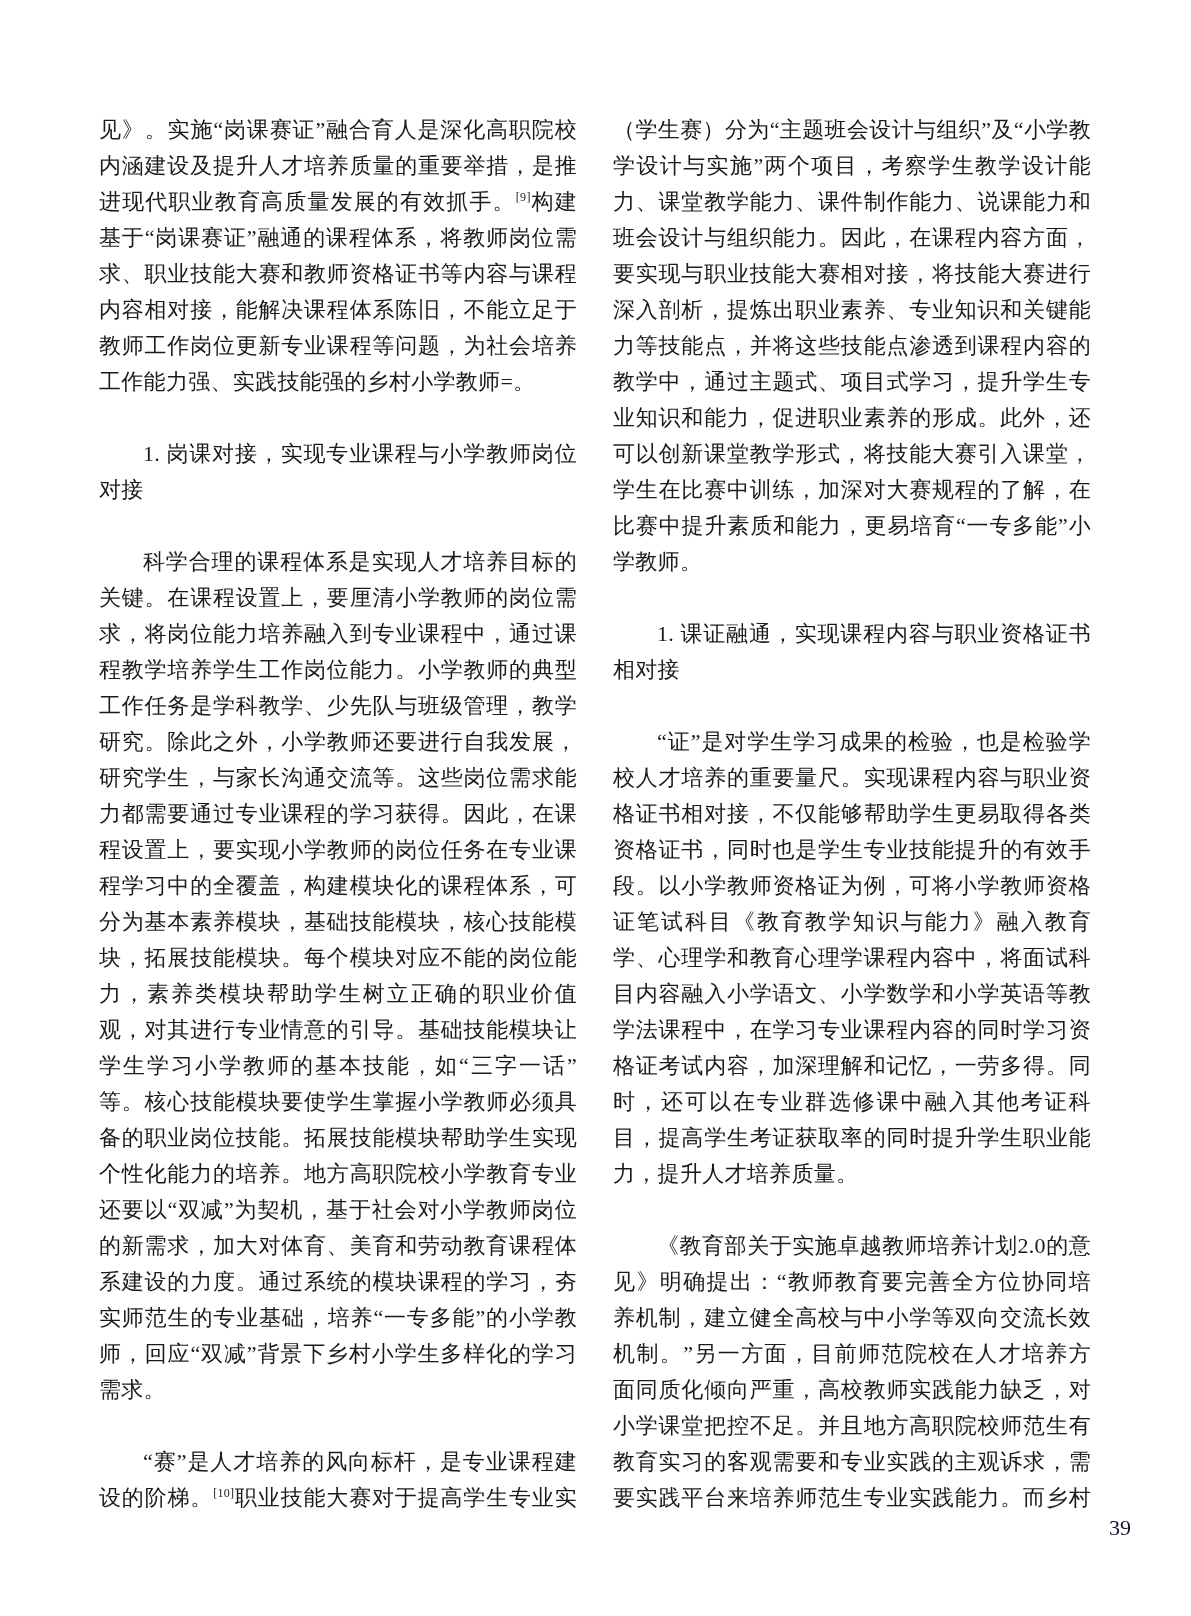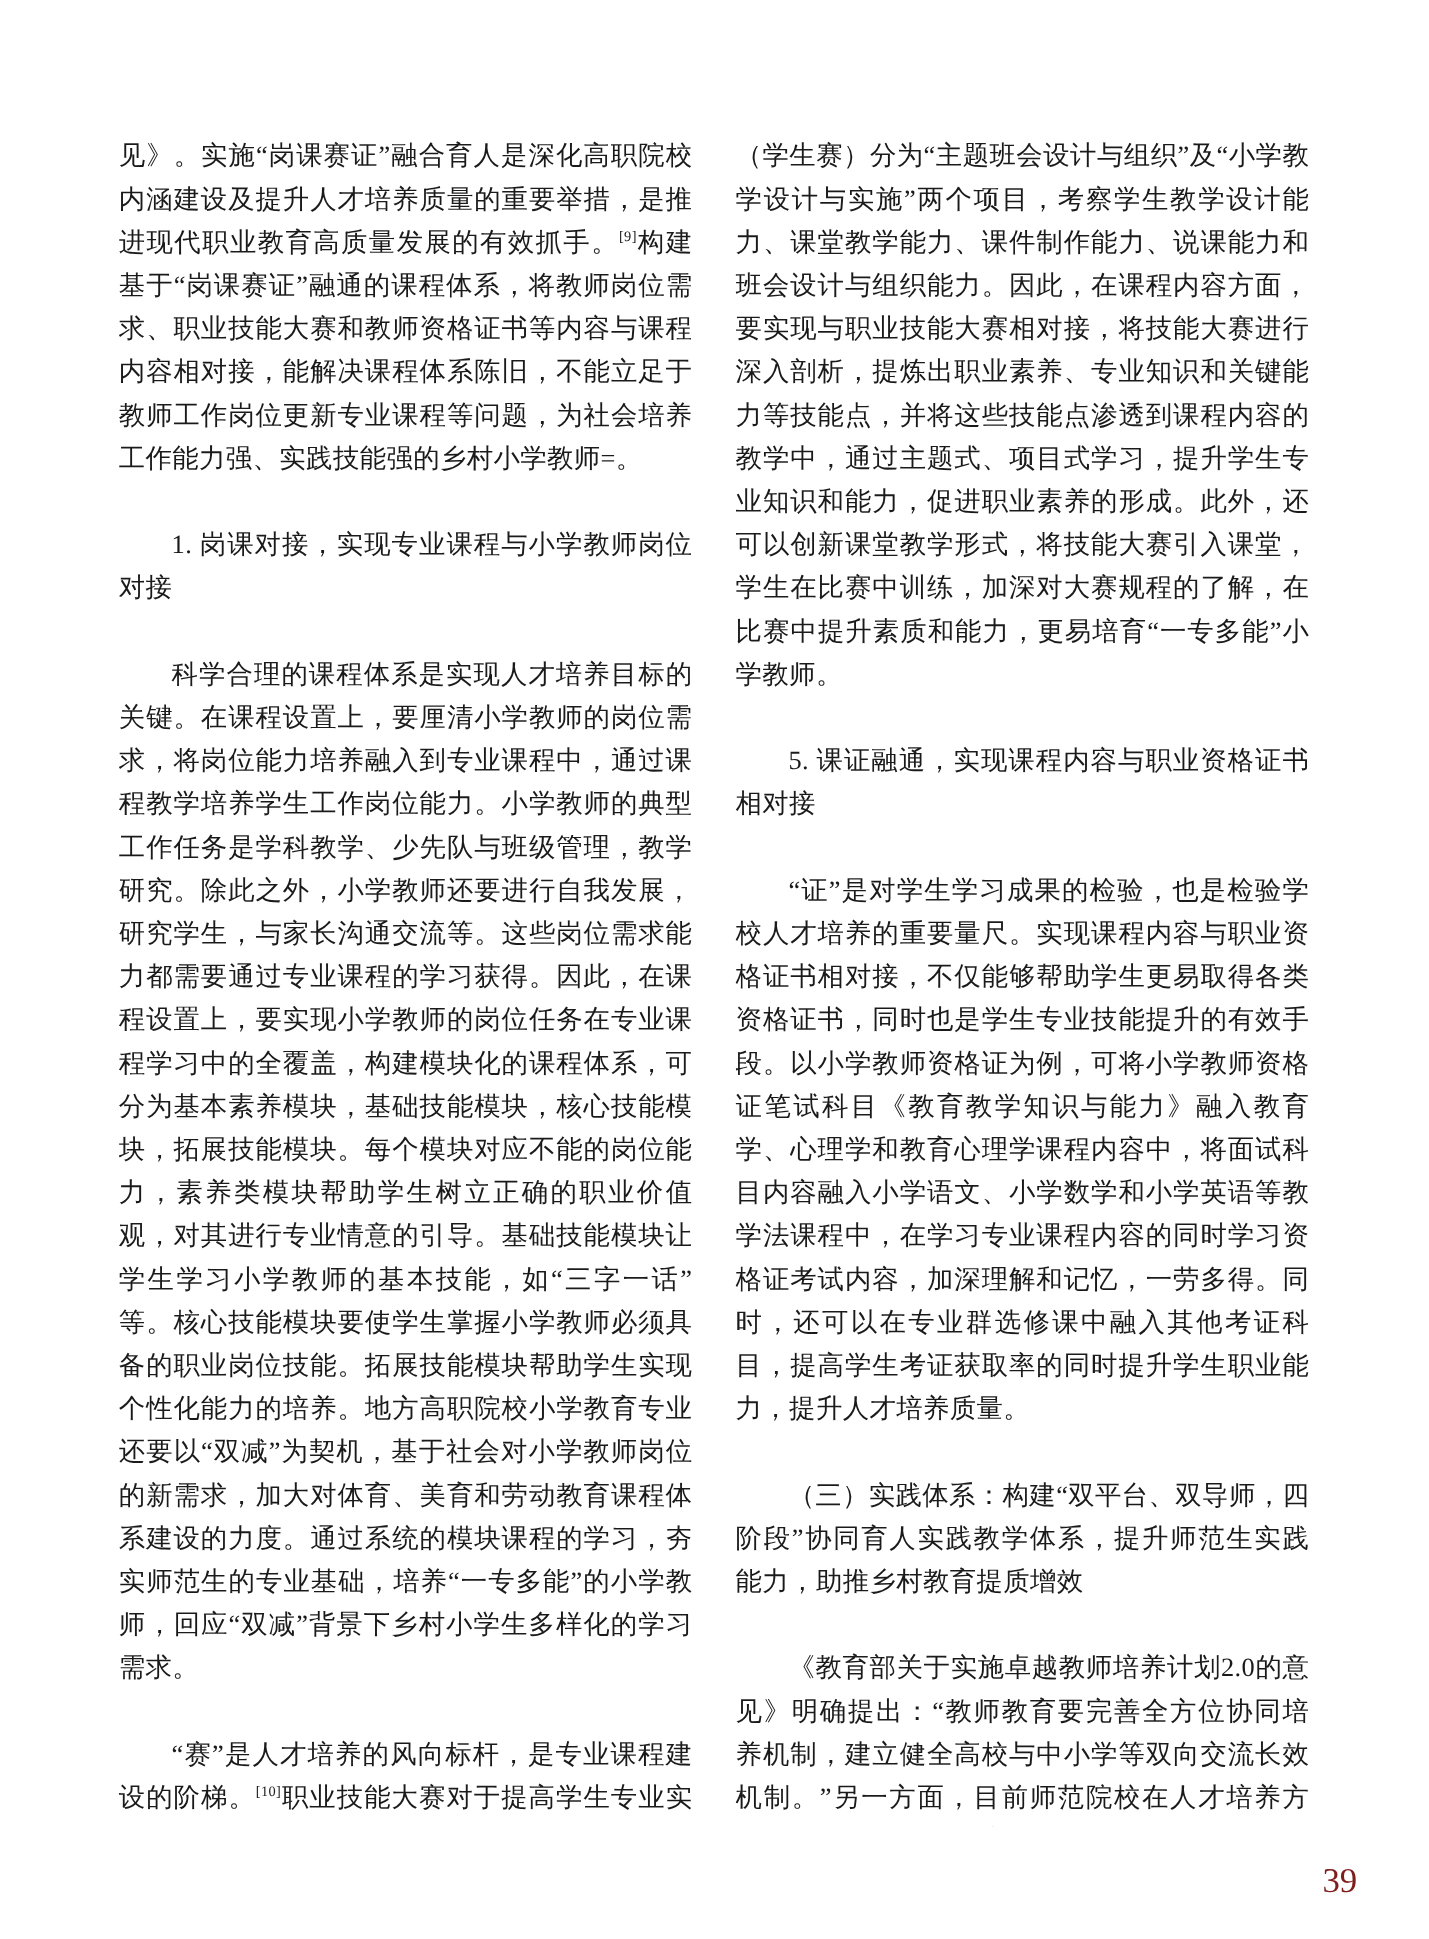--- a/index.html
+++ b/index.html
@@ -45,39 +45,37 @@
   }
   sup.cite {
     font-size: 12px;
     line-height: 0;
     vertical-align: super;
   }
   .page-number {
     position: absolute;
     top: 1514px;
     right: 106px;
-    font-size: 29px;
+    font-size: 22px;
     line-height: 28px;
-    color: #7f1d1d;
-    margin-top: 40px;
+    color: #0f172a;
   }
 </style>
 </head>
 <body>
 
 <div class="page">
   <div class="columns">
     <div class="column">
         <p class="para">见》。实施“岗课赛证”融合育人是深化高职院校内涵建设及提升人才培养质量的重要举措，是推进现代职业教育高质量发展的有效抓手。<sup class="cite">[9]</sup>构建基于“岗课赛证”融通的课程体系，将教师岗位需求、职业技能大赛和教师资格证书等内容与课程内容相对接，能解决课程体系陈旧，不能立足于教师工作岗位更新专业课程等问题，为社会培养工作能力强、实践技能强的乡村小学教师=。</p>
         <p class="para indent">1. 岗课对接，实现专业课程与小学教师岗位对接</p>
         <p class="para indent">科学合理的课程体系是实现人才培养目标的关键。在课程设置上，要厘清小学教师的岗位需求，将岗位能力培养融入到专业课程中，通过课程教学培养学生工作岗位能力。小学教师的典型工作任务是学科教学、少先队与班级管理，教学研究。除此之外，小学教师还要进行自我发展，研究学生，与家长沟通交流等。这些岗位需求能力都需要通过专业课程的学习获得。因此，在课程设置上，要实现小学教师的岗位任务在专业课程学习中的全覆盖，构建模块化的课程体系，可分为基本素养模块，基础技能模块，核心技能模块，拓展技能模块。每个模块对应不能的岗位能力，素养类模块帮助学生树立正确的职业价值观，对其进行专业情意的引导。基础技能模块让学生学习小学教师的基本技能，如“三字一话”等。核心技能模块要使学生掌握小学教师必须具备的职业岗位技能。拓展技能模块帮助学生实现个性化能力的培养。地方高职院校小学教育专业还要以“双减”为契机，基于社会对小学教师岗位的新需求，加大对体育、美育和劳动教育课程体系建设的力度。通过系统的模块课程的学习，夯实师范生的专业基础，培养“一专多能”的小学教师，回应“双减”背景下乡村小学生多样化的学习需求。</p>
         <p class="para indent">“赛”是人才培养的风向标杆，是专业课程建设的阶梯。<sup class="cite">[10]</sup>职业技能大赛对于提高学生专业实践技能，激发学习积极性和创造性具有重要意义。全国职业院校技能大赛小学教育活动设计与实施赛项</p>
       </div>
     <div class="column">
         <p class="para">（学生赛）分为“主题班会设计与组织”及“小学教学设计与实施”两个项目，考察学生教学设计能力、课堂教学能力、课件制作能力、说课能力和班会设计与组织能力。因此，在课程内容方面，要实现与职业技能大赛相对接，将技能大赛进行深入剖析，提炼出职业素养、专业知识和关键能力等技能点，并将这些技能点渗透到课程内容的教学中，通过主题式、项目式学习，提升学生专业知识和能力，促进职业素养的形成。此外，还可以创新课堂教学形式，将技能大赛引入课堂，学生在比赛中训练，加深对大赛规程的了解，在比赛中提升素质和能力，更易培育“一专多能”小学教师。</p>
-        <p class="para indent">5. 课证融通，实现课程内容与职业资格证书相对接</p>
+        <p class="para indent">1. 课证融通，实现课程内容与职业资格证书相对接</p>
         <p class="para indent">“证”是对学生学习成果的检验，也是检验学校人才培养的重要量尺。实现课程内容与职业资格证书相对接，不仅能够帮助学生更易取得各类资格证书，同时也是学生专业技能提升的有效手段。以小学教师资格证为例，可将小学教师资格证笔试科目《教育教学知识与能力》融入教育学、心理学和教育心理学课程内容中，将面试科目内容融入小学语文、小学数学和小学英语等教学法课程中，在学习专业课程内容的同时学习资格证考试内容，加深理解和记忆，一劳多得。同时，还可以在专业群选修课中融入其他考证科目，提高学生考证获取率的同时提升学生职业能力，提升人才培养质量。</p>
-        <p class="para indent">（三）实践体系：构建“双平台、双导师，四阶段”协同育人实践教学体系，提升师范生实践能力，助推乡村教育提质增效</p>
         <p class="para indent">《教育部关于实施卓越教师培养计划2.0的意见》明确提出：“教师教育要完善全方位协同培养机制，建立健全高校与中小学等双向交流长效机制。”另一方面，目前师范院校在人才培养方面同质化倾向严重，高校教师实践能力缺乏，对小学课堂把控不足。并且地方高职院校师范生有教育实习的客观需要和专业实践的主观诉求，需要实践平台来培养师范生专业实践能力。而乡村小学也存在一系列依靠自身力量无法解决的师资短缺、教师压力</p>
       </div>
   </div>
   <div class="page-number">39</div>
 </div>
 
 </body></html>

